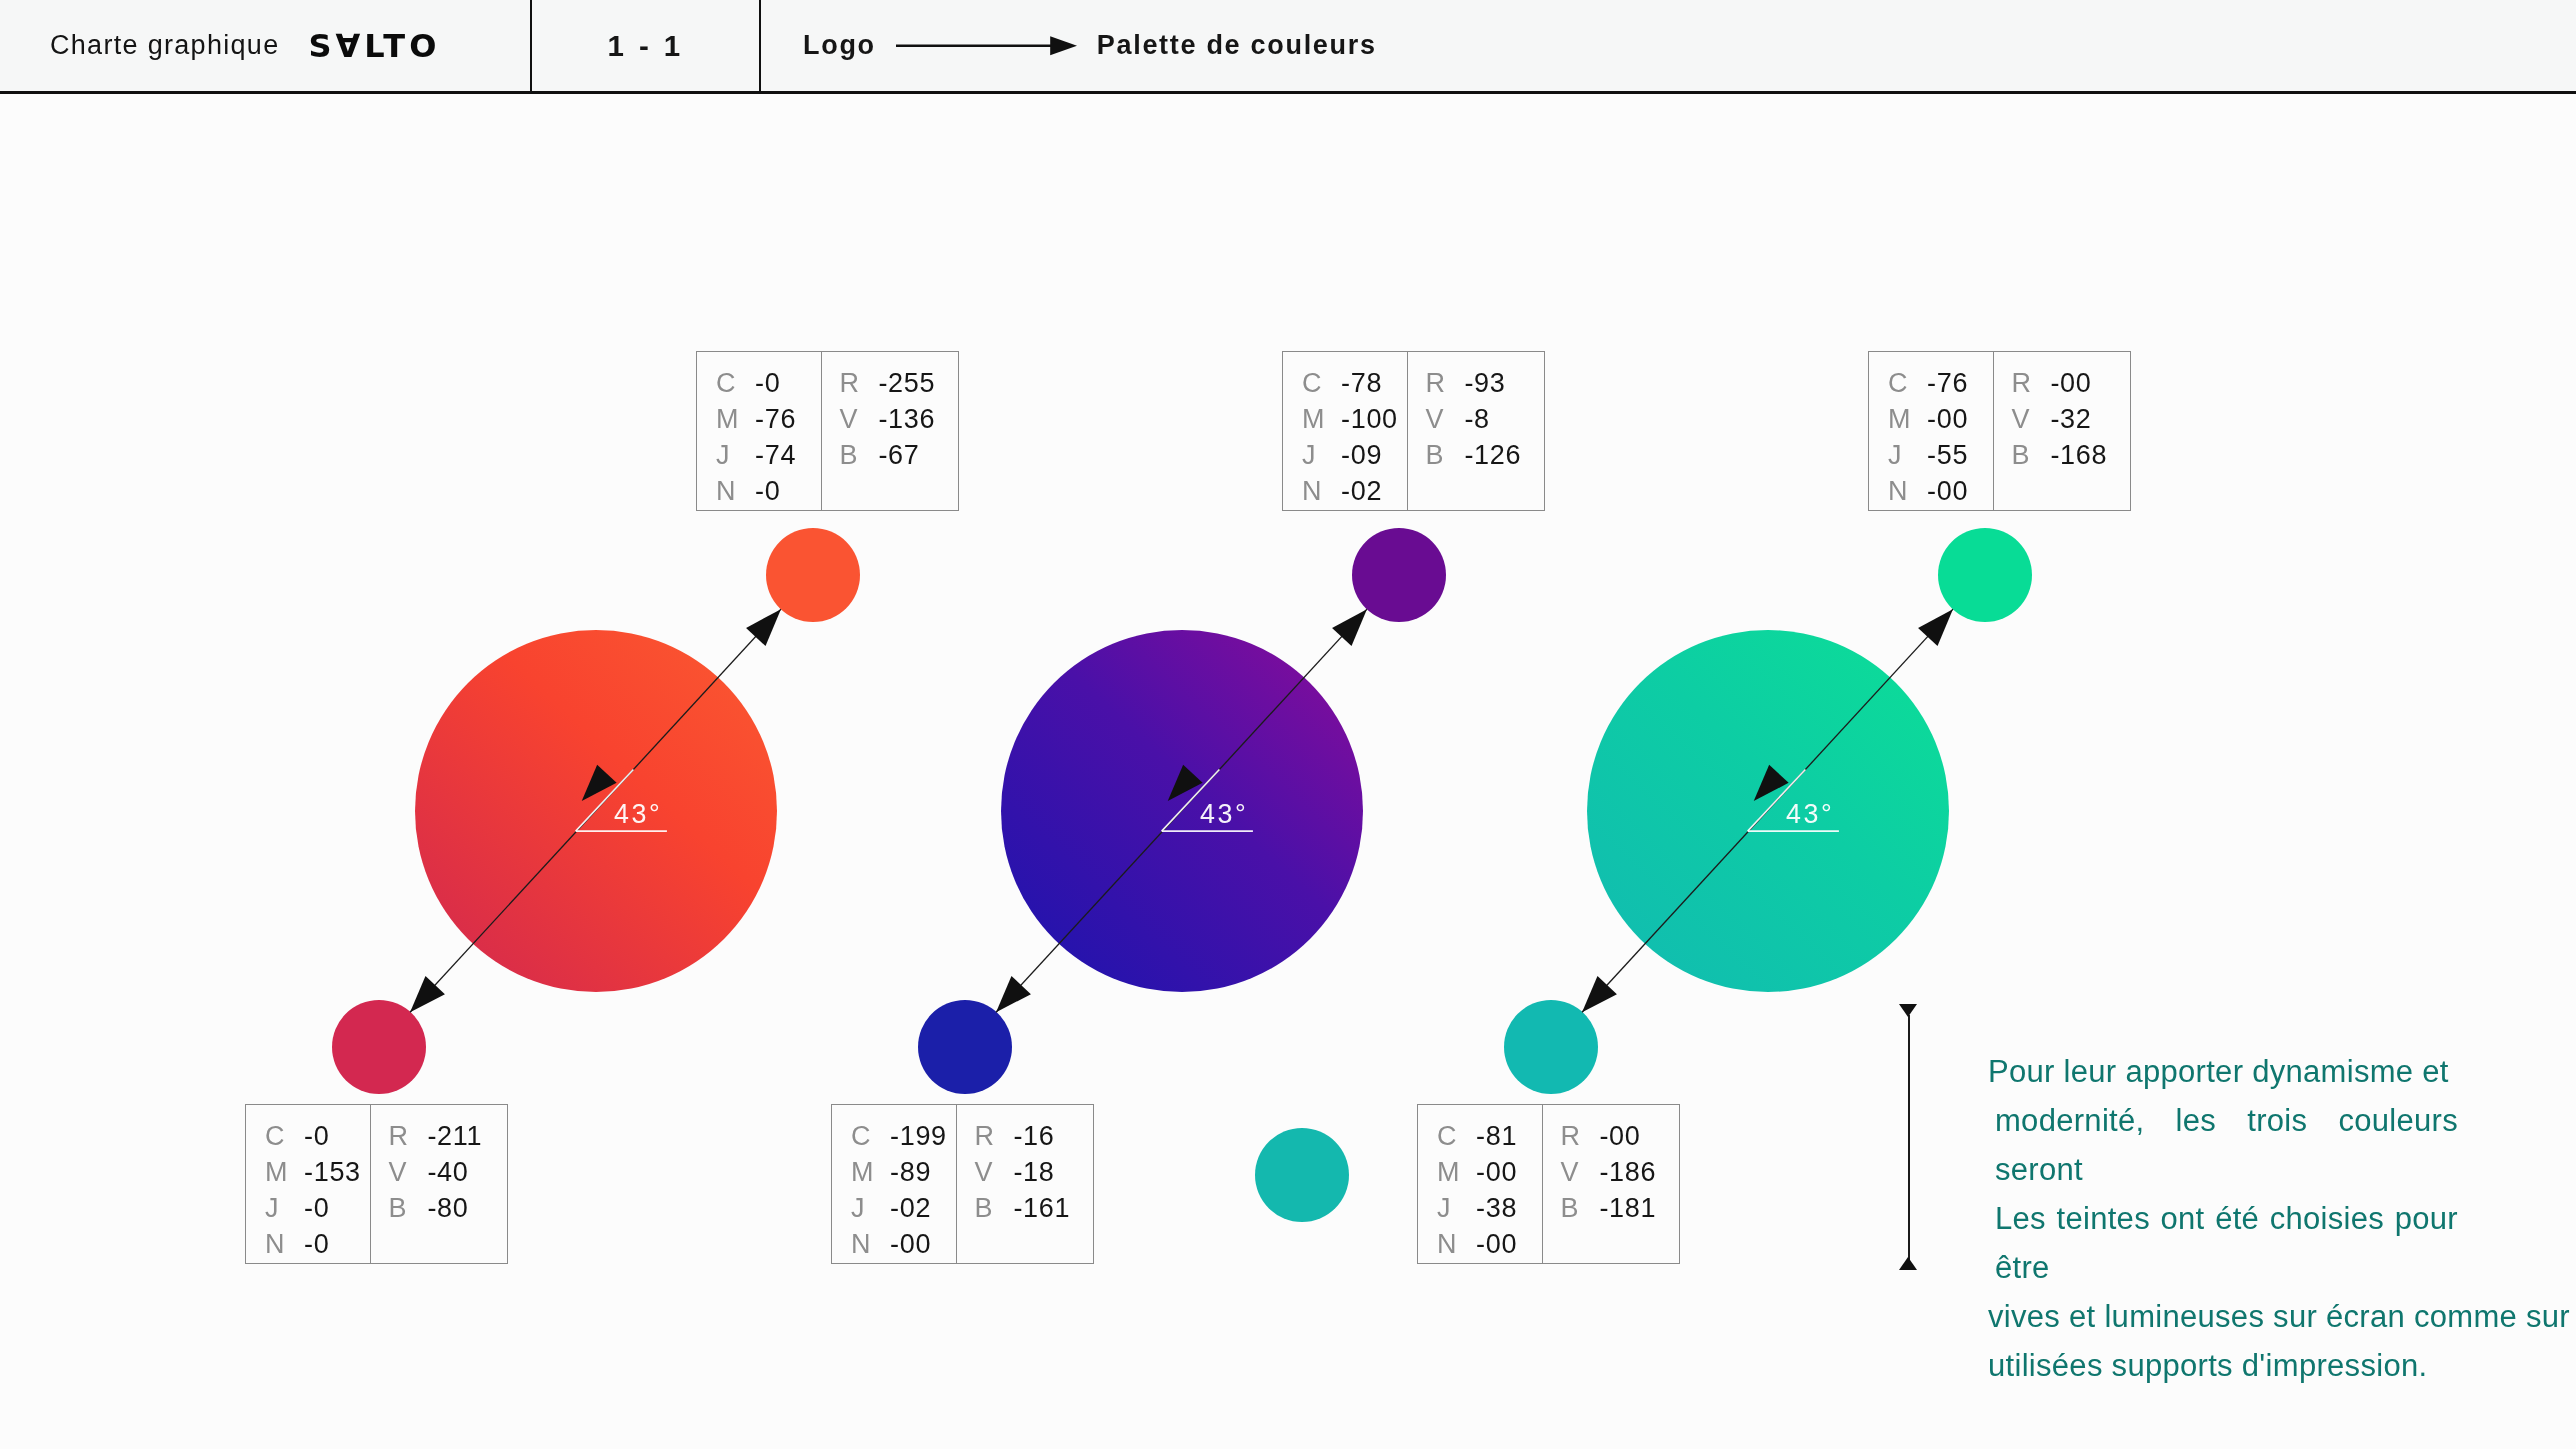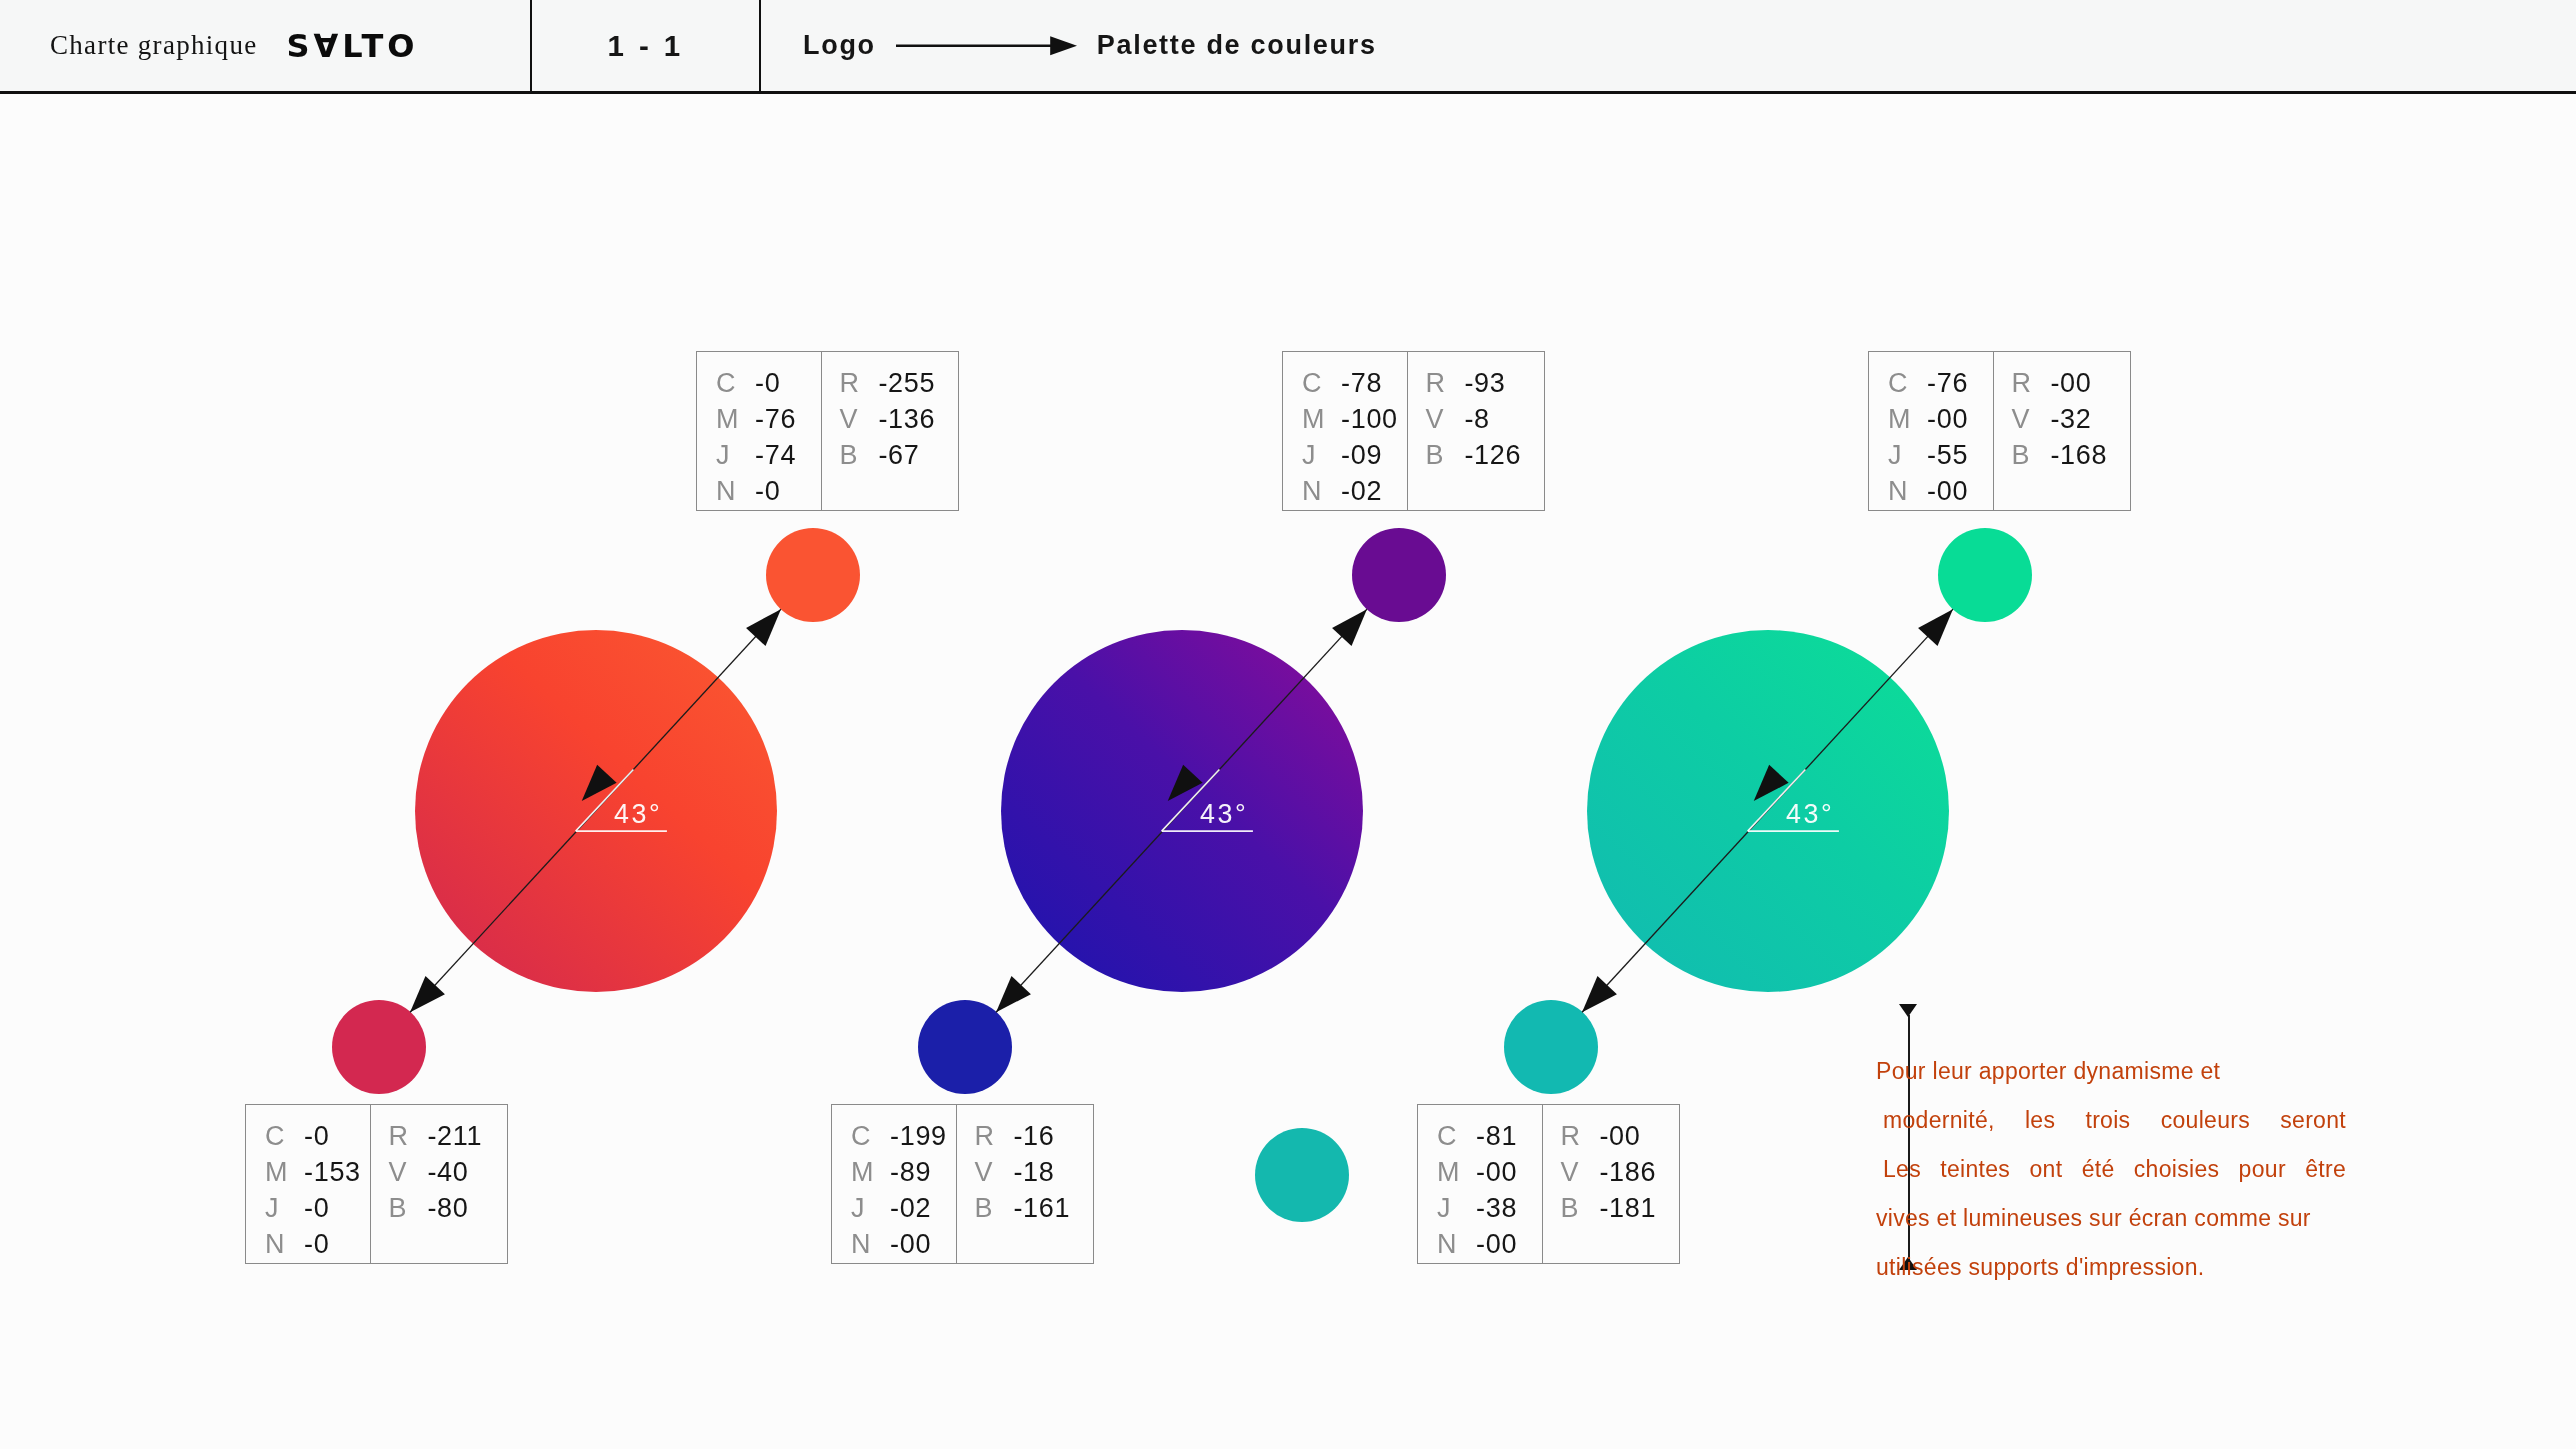--- a/index.html
+++ b/index.html
@@ -3,21 +3,21 @@
 <meta charset="utf-8">
 <style>
   html,body{margin:0;padding:0;}
   body{width:2576px;height:1449px;background:#FCFCFC;font-family:"Liberation Sans",sans-serif;color:#161616;}
   .page{position:relative;width:2576px;height:1449px;overflow:hidden;}
 
   
   .hdr{position:absolute;left:0;top:0;width:2576px;height:94px;background:#F6F7F7;border-bottom:3.4px solid #101010;box-sizing:border-box;display:flex;}
   .hc{display:flex;align-items:center;box-sizing:border-box;height:100%;}
   .hc1{width:532px;border-right:2.7px solid #101010;padding-left:50px;}
-  .t-prefix{font-size:27px;letter-spacing:1.3px;font-weight:500;color:#141414;white-space:nowrap;font-family:Liberation Serif, serif;}
+  .t-prefix{font-size:27px;letter-spacing:1.3px;font-weight:500;color:#141414;white-space:nowrap;}
   .brand{font-size:32px;font-weight:800;letter-spacing:4px;margin-left:29px;color:#0b0b0b;font-family:"DejaVu Sans",sans-serif;white-space:nowrap;}
   .hc2{width:229px;border-right:2.7px solid #101010;justify-content:center;font-size:29.5px;font-weight:700;letter-spacing:3.4px;}
   .hc3{padding-left:42px;justify-content:flex-end;}
   .nav-label{font-size:27px;font-weight:600;letter-spacing:1.7px;white-space:nowrap;}
   .arrow-svg{margin:0 20px;display:block;}
 
   
   .group{position:absolute;top:302px;width:805px;height:1006px;}
   .g1{left:194px;} .g2{left:780px;} .g3{left:1366px;}
   .circle{position:absolute;border-radius:50%;}
@@ -51,21 +51,21 @@
   .vrow{display:flex;line-height:36px;font-size:27px;letter-spacing:0.7px;}
   .vk{width:39px;color:#8d8d8d;}
   .vv{color:#161616;}
 
   
   .dot{position:absolute;left:1255px;top:1128px;width:94px;height:94px;border-radius:50%;background:#14B8AE;}
   .vline{position:absolute;left:1908px;top:1015px;width:2px;height:253px;background:#1b1b1b;}
   .tri{position:absolute;width:0;height:0;border-left:9.4px solid transparent;border-right:9.4px solid transparent;}
   .tri.top{left:1899px;top:1004px;border-top:13.4px solid #101010;}
   .tri.bot{left:1899px;top:1257px;border-bottom:13.4px solid #101010;}
-  .note{position:absolute;left:1876px;top:1047px;width:470px;font-size:23px;line-height:49px;color:#c2410c;letter-spacing:0.3px;}
+  .note{position:absolute;left:1988px;top:1047px;width:470px;font-size:31px;line-height:49px;color:#0f766e;letter-spacing:0.3px;}
   .note .nl{white-space:nowrap;}
   .note .j{white-space:normal;text-align:justify;text-align-last:justify;margin-left:7px;}
 </style>
 </head>
 <body>
 
 <div class="page">
 
   <div class="hdr">
     <div class="hc hc1">

